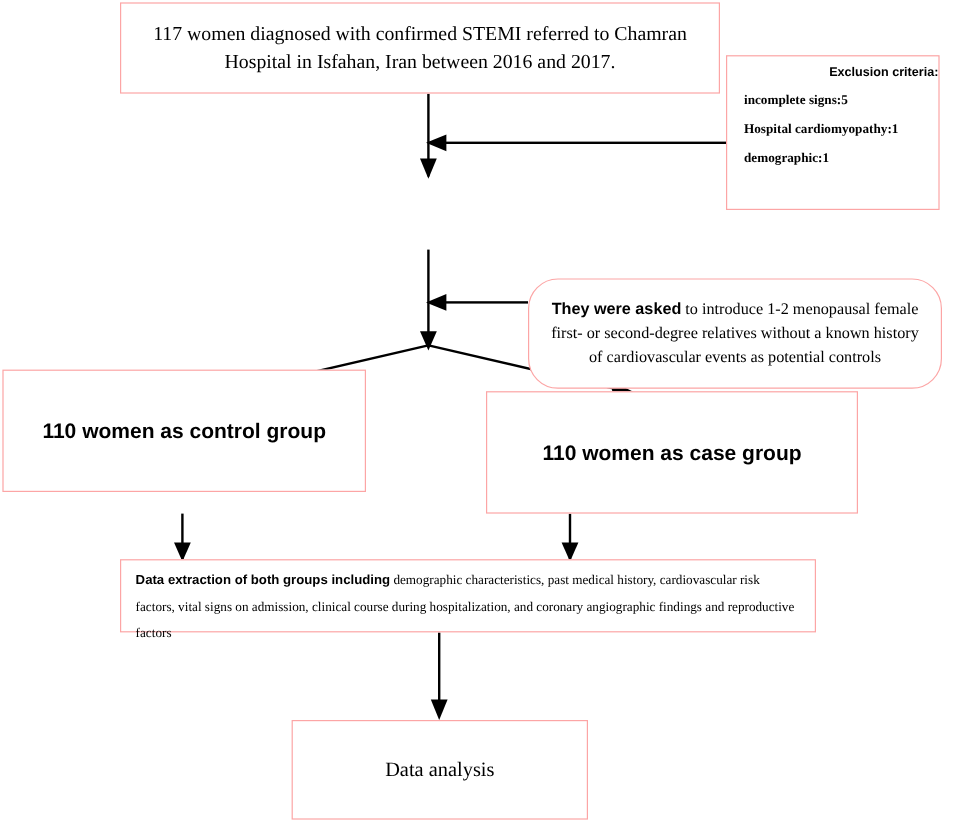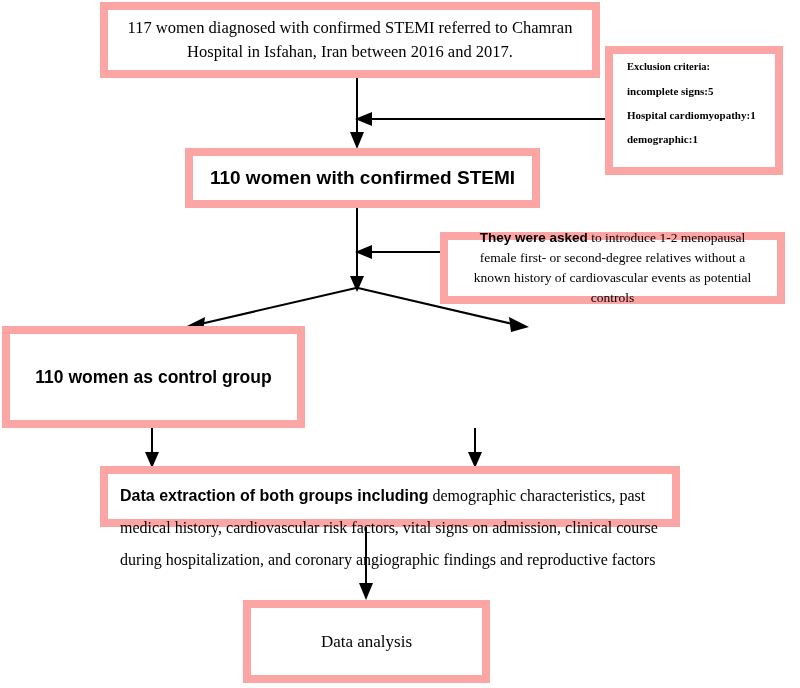--- a/index.html
+++ b/index.html
@@ -12,21 +12,21 @@
     width: 800px;
     height: 688px;
     background: #ffffff;
     overflow: hidden;
     font-family: "Liberation Serif", serif;
     color: #000000;
   }
   .node {
     position: absolute;
     box-sizing: border-box;
-    border: 8px solid #fca5a5;
+    border: 1px solid #fca5a5;
     background: #ffffff;
     display: flex;
     align-items: center;
     justify-content: center;
     text-align: center;
     z-index: 3;
   }
   .node .txt {
     display: block;
     width: 100%;
@@ -47,22 +47,22 @@
     justify-content: flex-start;
   }
   #node-exclusion .txt {
     text-align: left;
     padding: 8px 0 0 14px;
     font-size: 10.5px;
     line-height: 1.0;
   }
   #node-exclusion .ex-title {
     display: block;
-    text-align: left;
-    font-family: Liberation Serif, serif;
+    text-align: right;
+    font-family: Liberation Sans, sans-serif;
     font-weight: bold;
     font-size: 10.5px;
     margin-bottom: 13px;
   }
   #node-exclusion .ex-line {
     display: block;
     font-family: "Liberation Serif", serif;
     font-weight: bold;
     font-size: 11px;
     margin-bottom: 13px;
@@ -82,21 +82,21 @@
     font-family: "Liberation Sans", sans-serif;
     font-weight: bold;
     font-size: 17.5px;
   }
   #node-data-extraction {
     align-items: flex-start;
   }
   #node-data-extraction .txt {
     text-align: left;
     padding: 6px 12px 0 12px;
-    font-size: 16px;
+    font-size: 11px;
     line-height: 2.0;
   }
   #node-data-analysis .txt {
     font-family: "Liberation Serif", serif;
     font-size: 17px;
   }
 
   
   .vline, .hline {
     position: absolute;
@@ -164,32 +164,32 @@
 
   <div class="node" id="node-exclusion" style="left:605px; top:46px; width:178px; height:129px;">
     <span class="txt">
       <span class="ex-title">Exclusion criteria:</span>
       <span class="ex-line">incomplete signs:5</span>
       <span class="ex-line">Hospital cardiomyopathy:1</span>
       <span class="ex-line">demographic:1</span>
     </span>
   </div>
 
-  <div class="node" id="node-stemi" style="left:185px; top:148px; width:355px; height:60px;">
-    <span class="txt">110 women with confirmed STEMI</span>
-  </div>
 
-  <div class="node" id="node-controls-note" style="left:440px; top:232px; width:345px; height:72px;">
+  <div class="node" id="node-controls-note" style="left:440px; top:232px; width:345px; height:92px;border-radius:25px;">
     <span class="txt"><span class="sans-b">They were asked</span><span class="serif"> to introduce 1-2 menopausal female first- or second-degree relatives without a known history of cardiovascular events as potential controls</span></span>
   </div>
 
-  <div class="node" id="node-control-group" style="left:2px; top:326px; width:303px; height:102px;">
+  <div class="node" id="node-control-group" style="left:2px; top:308px; width:303px; height:102px;">
     <span class="txt">110 women as control group</span>
   </div>
 
+  <div class="node" id="node-case-group" style="left:405px; top:326px; width:310px; height:102px;">
+    <span class="txt">110 women as case group</span>
+  </div>
 
   <div class="node" id="node-data-extraction" style="left:100px; top:466px; width:580px; height:61px;">
     <span class="txt"><span class="sans-b">Data extraction of both groups including</span><span class="serif"> demographic characteristics, past medical history, cardiovascular risk factors, vital signs on admission, clinical course during hospitalization, and coronary angiographic findings and reproductive factors</span></span>
   </div>
 
   <div class="node" id="node-data-analysis" style="left:243px; top:600px; width:247px; height:83px;text-align:center;">
     <span class="txt">Data analysis</span>
   </div>
 
 </div>

